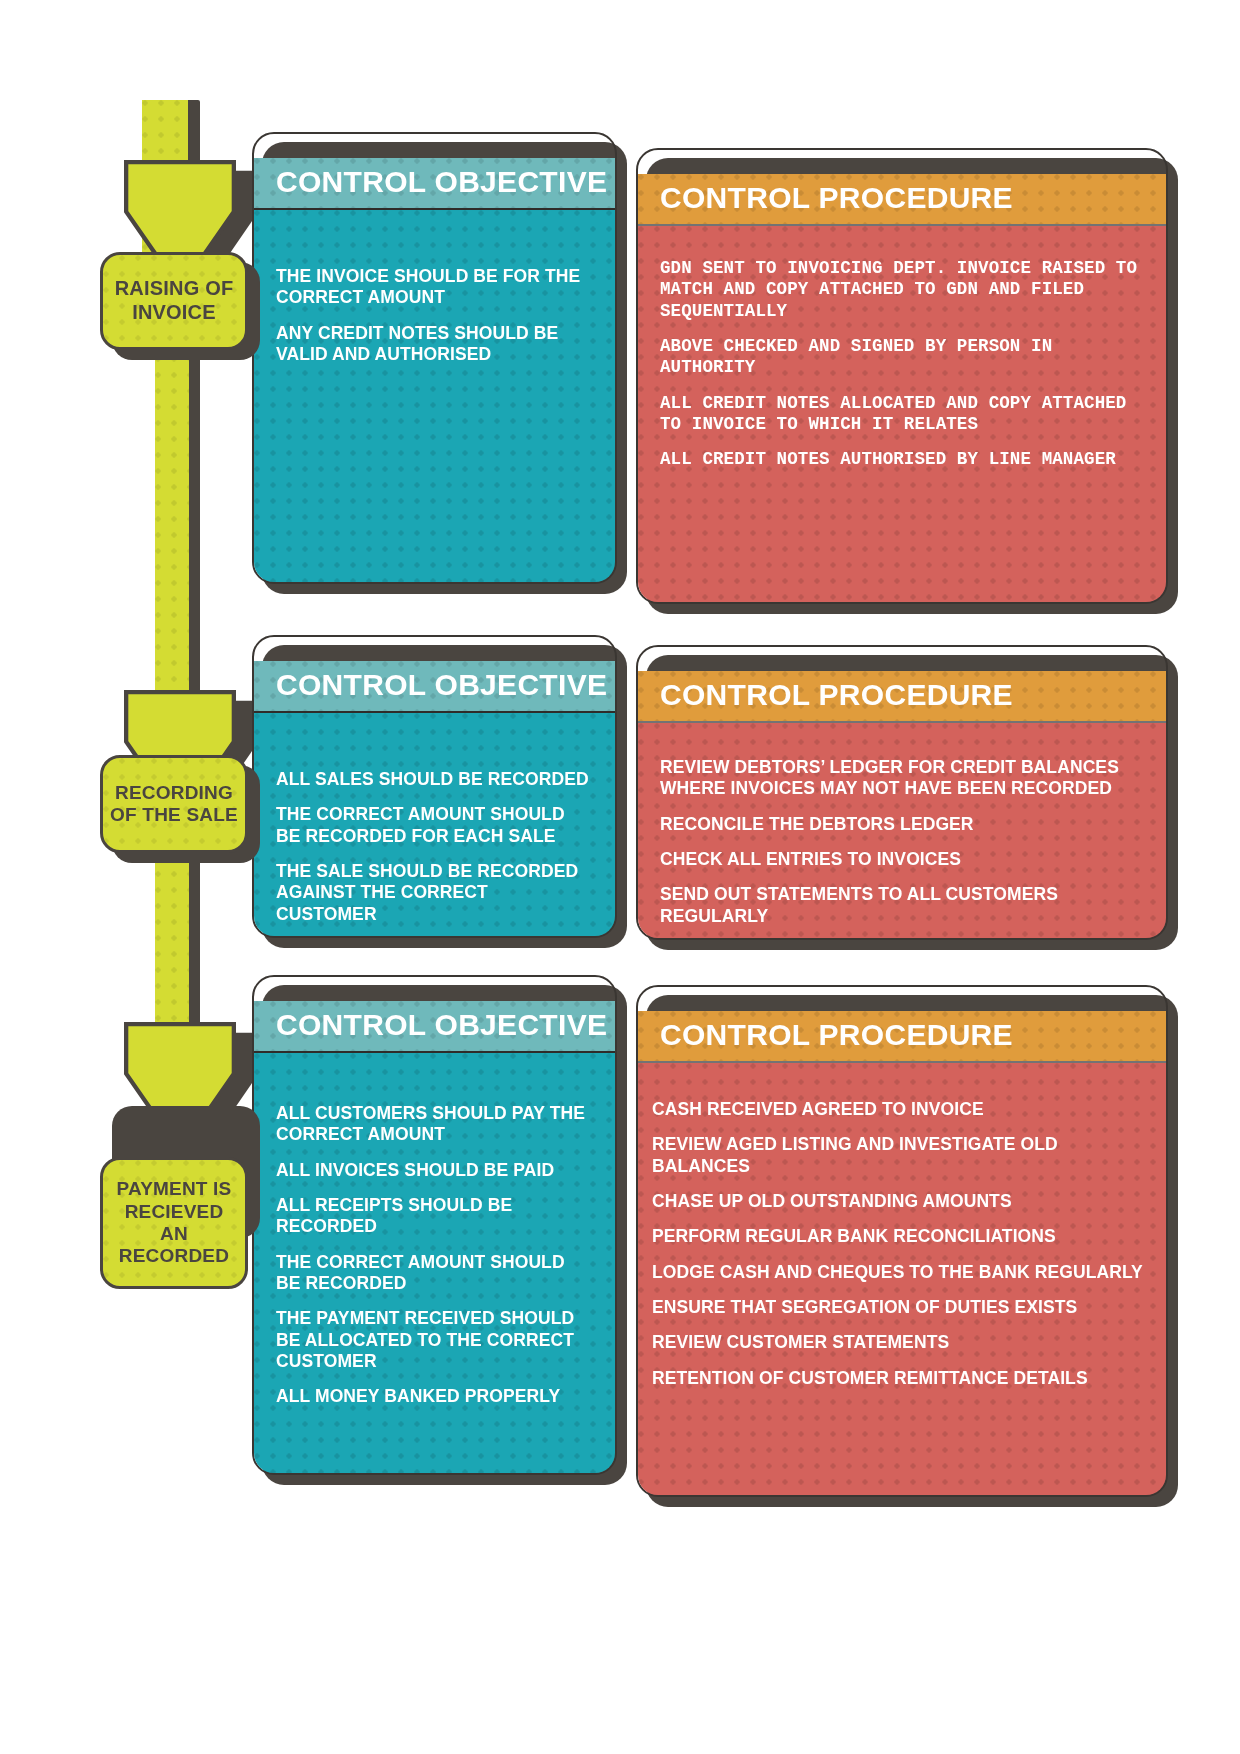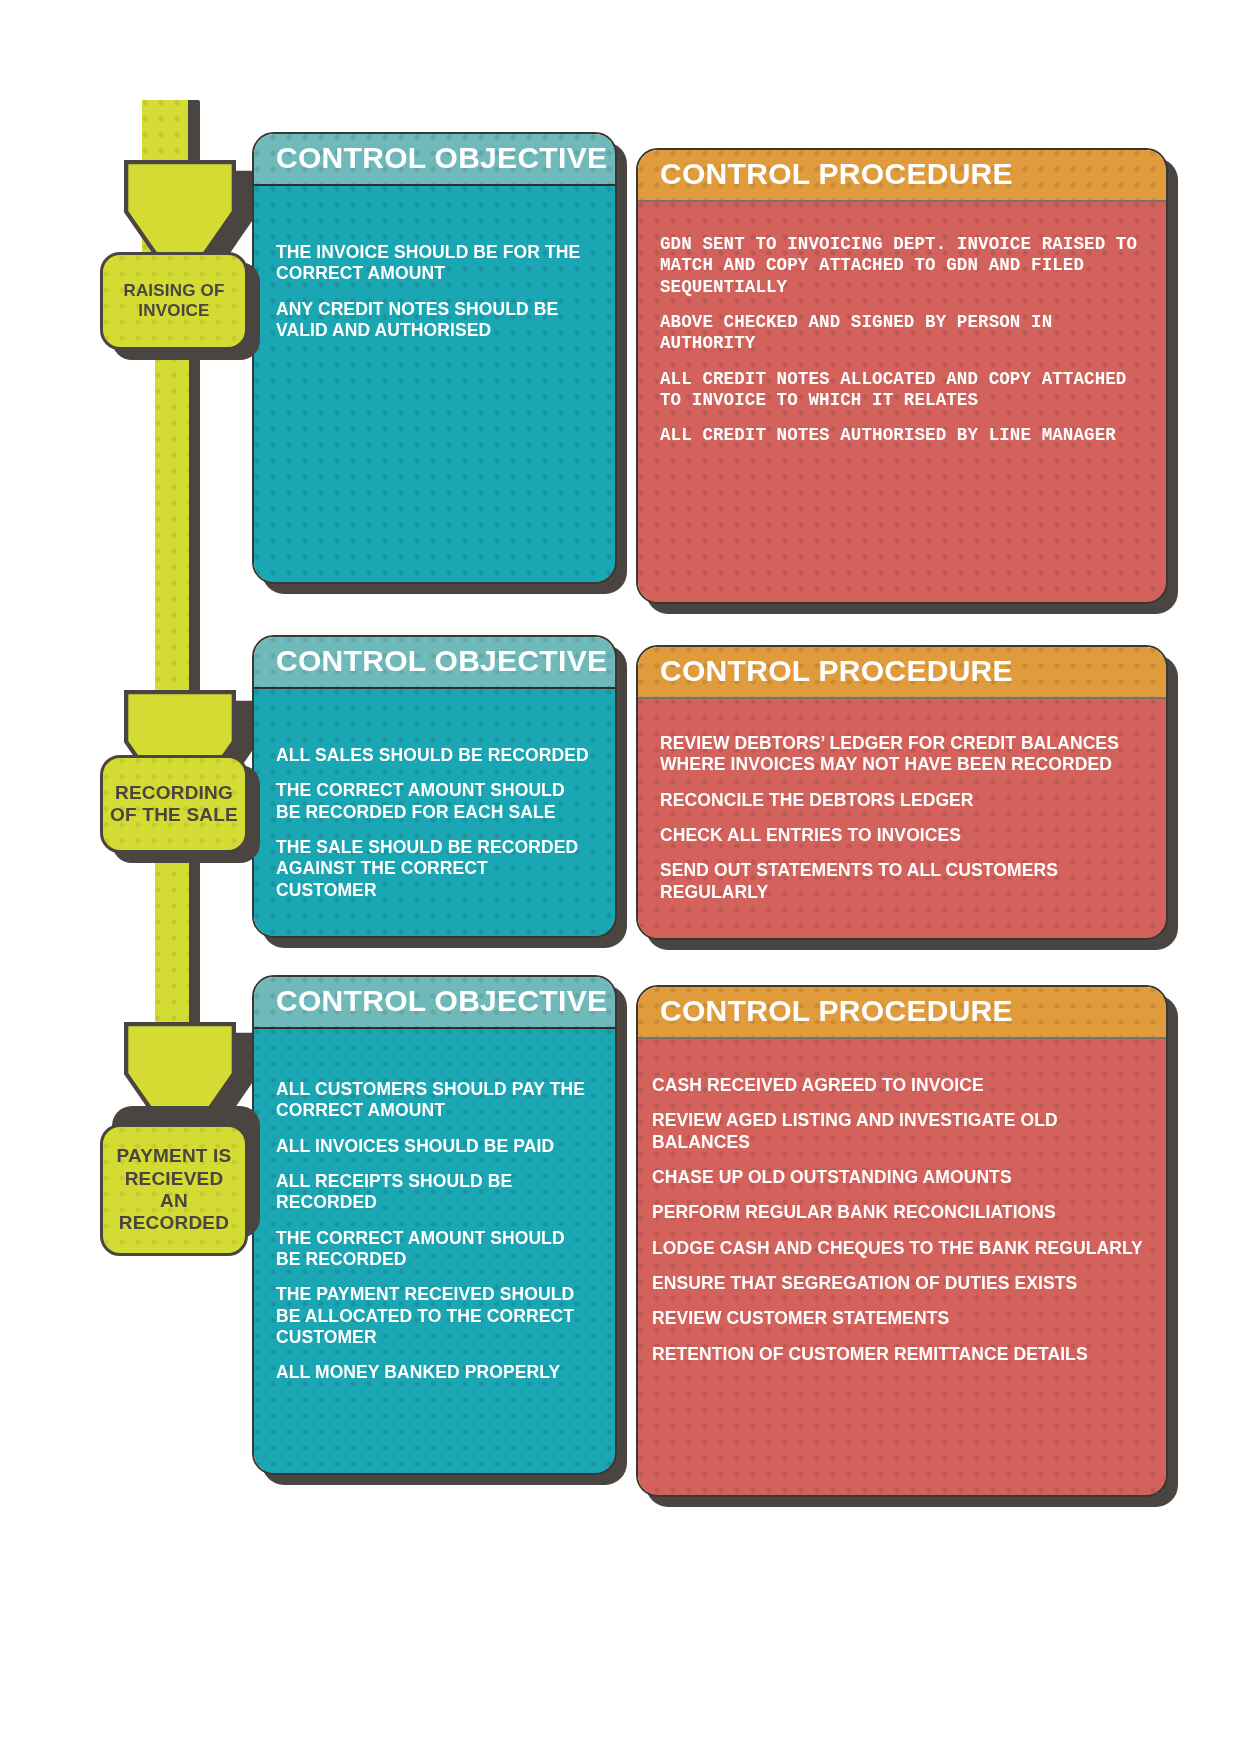--- a/index.html
+++ b/index.html
@@ -22,33 +22,33 @@
   .flowshadow{position:absolute;background:#4a4540;border-radius:2px;}
 
   .arrowwrap{position:absolute;}
   .arrowwrap svg{display:block;overflow:visible;}
 
   
   .stagebox{position:absolute;background:#d4dc33;border:3px solid #4a4540;
             border-radius:20px;box-sizing:border-box;
             display:flex;align-items:center;justify-content:center;
             text-align:center;color:#4a4540;font-weight:bold;
-            font-size:17px;line-height:1.18;letter-spacing:.2px;z-index:6;}
+            font-size:20px;line-height:1.18;letter-spacing:.2px;z-index:6;}
   .stagebox .label{position:relative;z-index:2;padding:0 6px;}
   .stagebox .dots{opacity:.55;z-index:1;border-radius:17px;}
   .stageshadow{position:absolute;background:#4a4540;border-radius:20px;z-index:5;}
 
   
   .panel{position:absolute;border-radius:22px;box-sizing:border-box;overflow:hidden;
          border:2px solid #3a3632;}
   .panelshadow{position:absolute;background:#4a4540;border-radius:22px;}
 
   .panel .hdr{position:relative;width:100%;box-sizing:border-box;
               display:flex;align-items:center;
-              color:#ffffff;font-weight:bold;letter-spacing:.3px;}
+              color:#ffffff;font-weight:bold;letter-spacing:.3px;margin-top:24px;}
   .panel .hdr .t{position:relative;z-index:2;}
   .panel .hdr .dots{z-index:1;opacity:.75;}
 
   .panel .body{position:relative;width:100%;box-sizing:border-box;}
   .panel .body .inner{position:relative;z-index:2;}
   .panel .body .dots{z-index:1;opacity:.8;}
 
   .panel .body .inner p{margin:0 0 14px 0;color:#ffffff;font-weight:bold;
                         font-size:17.5px;line-height:1.22;letter-spacing:.1px;}
   .panel .body .inner p:last-child{margin-bottom:0;}
@@ -112,21 +112,21 @@
     </div>
 
     <div class="stageshadow" style="left:112px;top:765px;width:148px;height:98px;"></div>
     <div class="stagebox" style="left:100px;top:755px;width:148px;height:98px;font-size:19px;">
       <div class="dots"></div>
       <div class="label" style="white-space:pre-line;">RECORDING
 OF THE SALE</div>
     </div>
 
     <div class="stageshadow" style="left:112px;top:1106px;width:148px;height:132px;"></div>
-    <div class="stagebox" style="left:100px;top:1124px;width:148px;height:132px;font-size:19px;align-items:center;">
+    <div class="stagebox" style="left:100px;top:1157px;width:148px;height:132px;font-size:19px;align-items:center;">
       <div class="dots"></div>
       <div class="label" style="white-space:pre-line;">PAYMENT IS
 RECIEVED AN
 RECORDED</div>
     </div>
   </div>
 
   <div>
 
     <div class="panelshadow" style="left:262px;top:142px;width:365px;height:452px;"></div>

